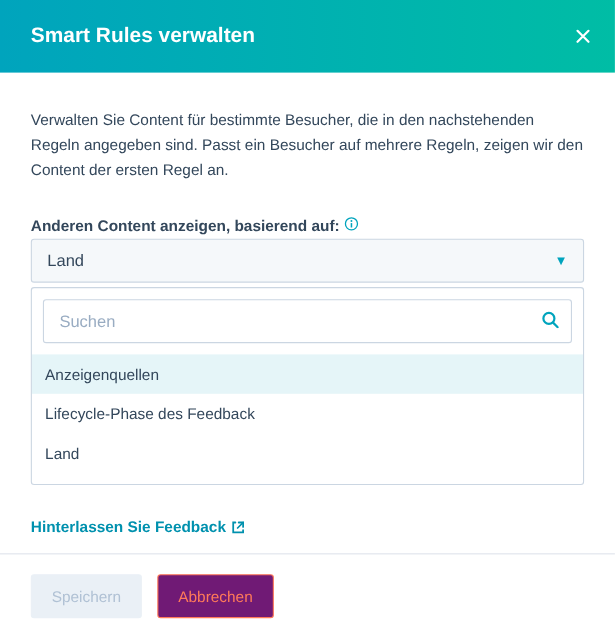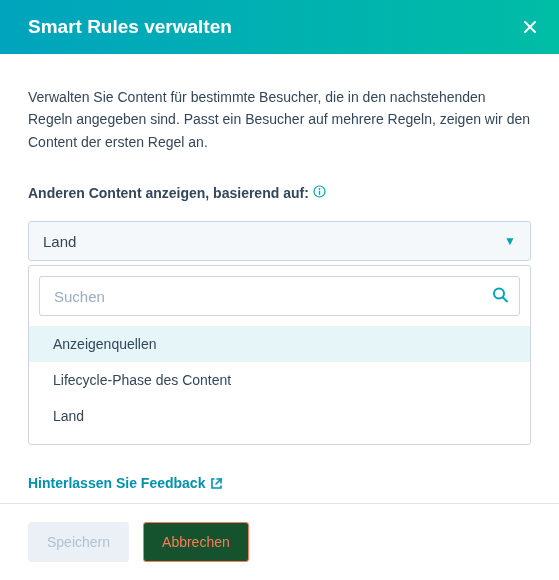--- a/index.html
+++ b/index.html
@@ -1,39 +1,39 @@
 <!DOCTYPE html>
 <html><head>
   <meta charset="utf-8">
   <style>
     * { box-sizing: border-box; margin: 0; padding: 0; }
     body { font-family: -apple-system, BlinkMacSystemFont, "Segoe UI", Helvetica, Arial, sans-serif; width: 559px; height: 580px; background: #fff; color: #33475b; font-size: 14px; overflow: hidden; }
-    .modal-header { background: linear-gradient(90deg, #00a4bd 0%, #00bda5 100%); height: 54px; display: flex; align-items: center; justify-content: space-between; padding: 0 20px 0 28px; }
+    .modal-header { background: linear-gradient(90deg, #00a4bd 0%, #00bda5 100%); height: 66px; display: flex; align-items: center; justify-content: space-between; padding: 0 20px 0 28px; }
     .modal-header h1 { color: #fff; font-size: 19px; font-weight: 600; }
     .close-icon { color: #fff; cursor: pointer; display: flex; align-items: center; }
     .modal-body { padding: 32px 28px 0 28px; }
     .description { color: #33475b; line-height: 1.6; font-size: 14px; margin-bottom: 32px; }
-    .field-label { font-size: 14px; font-weight: 600; color: #33475b; margin-bottom: 20px; display: flex; align-items: center; gap: 4px; }
+    .field-label { font-size: 14px; font-weight: 600; color: #33475b; margin-bottom: 4px; display: flex; align-items: center; gap: 4px; }
     .info-icon { color: #00a4bd; }
     .select-box { width: 100%; height: 40px; border: 1px solid #cbd6e2; border-radius: 3px; background: #f5f8fa; display: flex; align-items: center; justify-content: space-between; padding: 0 14px; cursor: pointer; color: #33475b; font-size: 15px; }
     .caret-down { color: #00a4bd; font-size: 12px; }
     .dropdown-panel { margin-top: 4px; border: 1px solid #cbd6e2; border-radius: 3px; background: #fff; padding: 10px; position: relative; }
     .search-wrap { position: relative; }
     .search-input { width: 100%; height: 40px; border: 1px solid #cbd6e2; border-radius: 3px; padding: 0 40px 0 14px; font-size: 15px; color: #ef4444; outline: none; }
     .search-input::placeholder { color: #99acc2; }
     .search-icon { position: absolute; right: 12px; top: 50%; transform: translateY(-50%); color: #00a4bd; }
     .options-list { margin-top: 10px; max-height: 178px; overflow: hidden; margin-left: -10px; margin-right: -10px; }
-    .option { padding: 10px 24px; font-size: 14px; color: #33475b; cursor: pointer; }
+    .option { padding: 10px 12px; font-size: 14px; color: #33475b; cursor: pointer; }
     .option.hover { background: #e5f5f8; }
     .feedback-link { display: inline-flex; align-items: center; gap: 5px; color: #0091ae; font-size: 14px; font-weight: 600; margin-top: 30px; cursor: pointer; text-decoration: none; }
     .external-icon { display: inline-flex; }
     .modal-footer { border-top: 1px solid #dfe3eb; padding: 18px 28px; display: flex; gap: 14px; position: absolute; bottom: 0; left: 0; right: 0; background: #fff; }
     .btn { height: 40px; padding: 0 18px; border-radius: 3px; font-size: 14px; font-weight: 500; cursor: pointer; display: inline-flex; align-items: center; }
     .btn-primary-disabled { background: #eaf0f6; border: 1px solid #eaf0f6; color: #b0c1d4; cursor: default; }
-    .btn-cancel { background: #14532d; border: 1px solid #ff7a59; color: #ff7a59; }
+    .btn-cancel { background: #701a75; border: 1px solid #ff7a59; color: #ff7a59; }
   </style>
 </head>
 <body>
 
 <div class="modal-header">
   <h1>Smart Rules verwalten</h1>
   <span class="close-icon">
     <svg width="18" height="18" viewBox="0 0 18 18" fill="none">
         <path d="M4 4 L14 14 M14 4 L4 14" stroke="#fff" stroke-width="2" stroke-linecap="round"></path>
       </svg>
@@ -64,21 +64,21 @@
       <input class="search-input" type="text" placeholder="Suchen" style="">
       <span class="search-icon">
         <svg width="16" height="16" viewBox="0 0 16 16">
             <circle cx="7" cy="7" r="5" fill="none" stroke="#00a4bd" stroke-width="2"></circle>
             <line x1="11" y1="11" x2="15" y2="15" stroke="#00a4bd" stroke-width="2" stroke-linecap="round"></line>
           </svg>
       </span>
     </div>
     <div class="options-list">
       <div class="option hover">Anzeigenquellen</div>
-      <div class="option">Lifecycle-Phase des Content</div>
+      <div class="option">Lifecycle-Phase des Feedback</div>
       <div class="option">Land</div>
 
     </div>
   </div>
 
   <a class="feedback-link">
     <span>Hinterlassen Sie Feedback</span>
     <span class="external-icon">
       <svg width="13" height="13" viewBox="0 0 13 13">
           <path d="M4 2 H2 V11 H11 V9" fill="none" stroke="#0091ae" stroke-width="1.6" stroke-linecap="round"></path>

